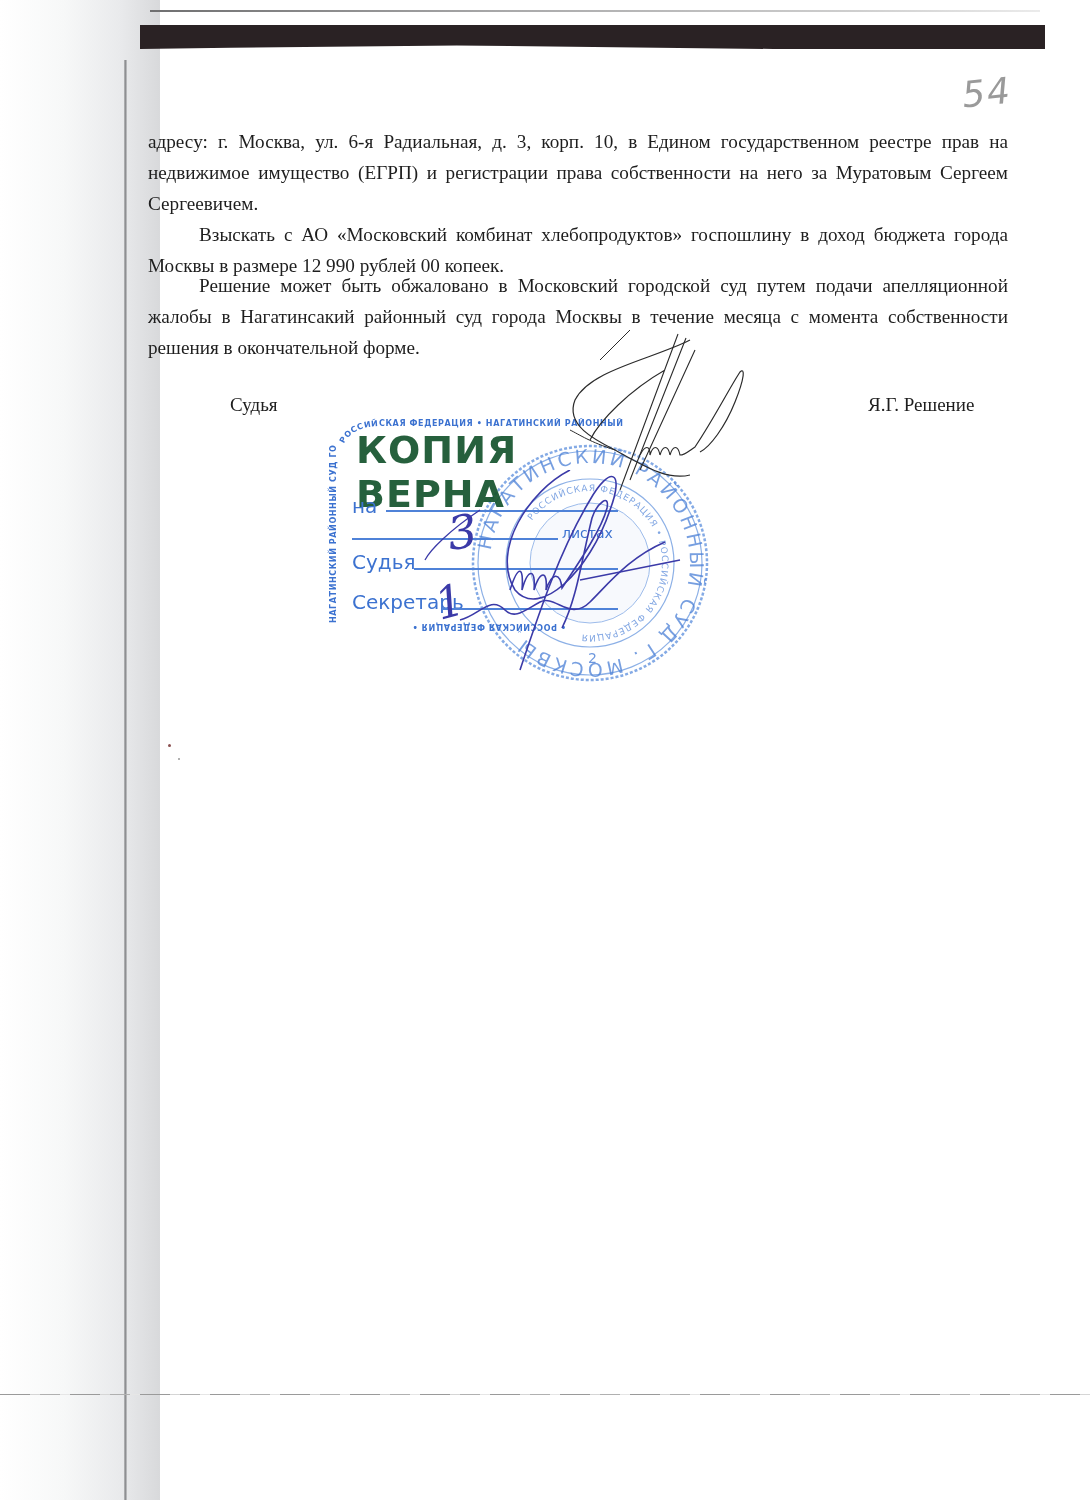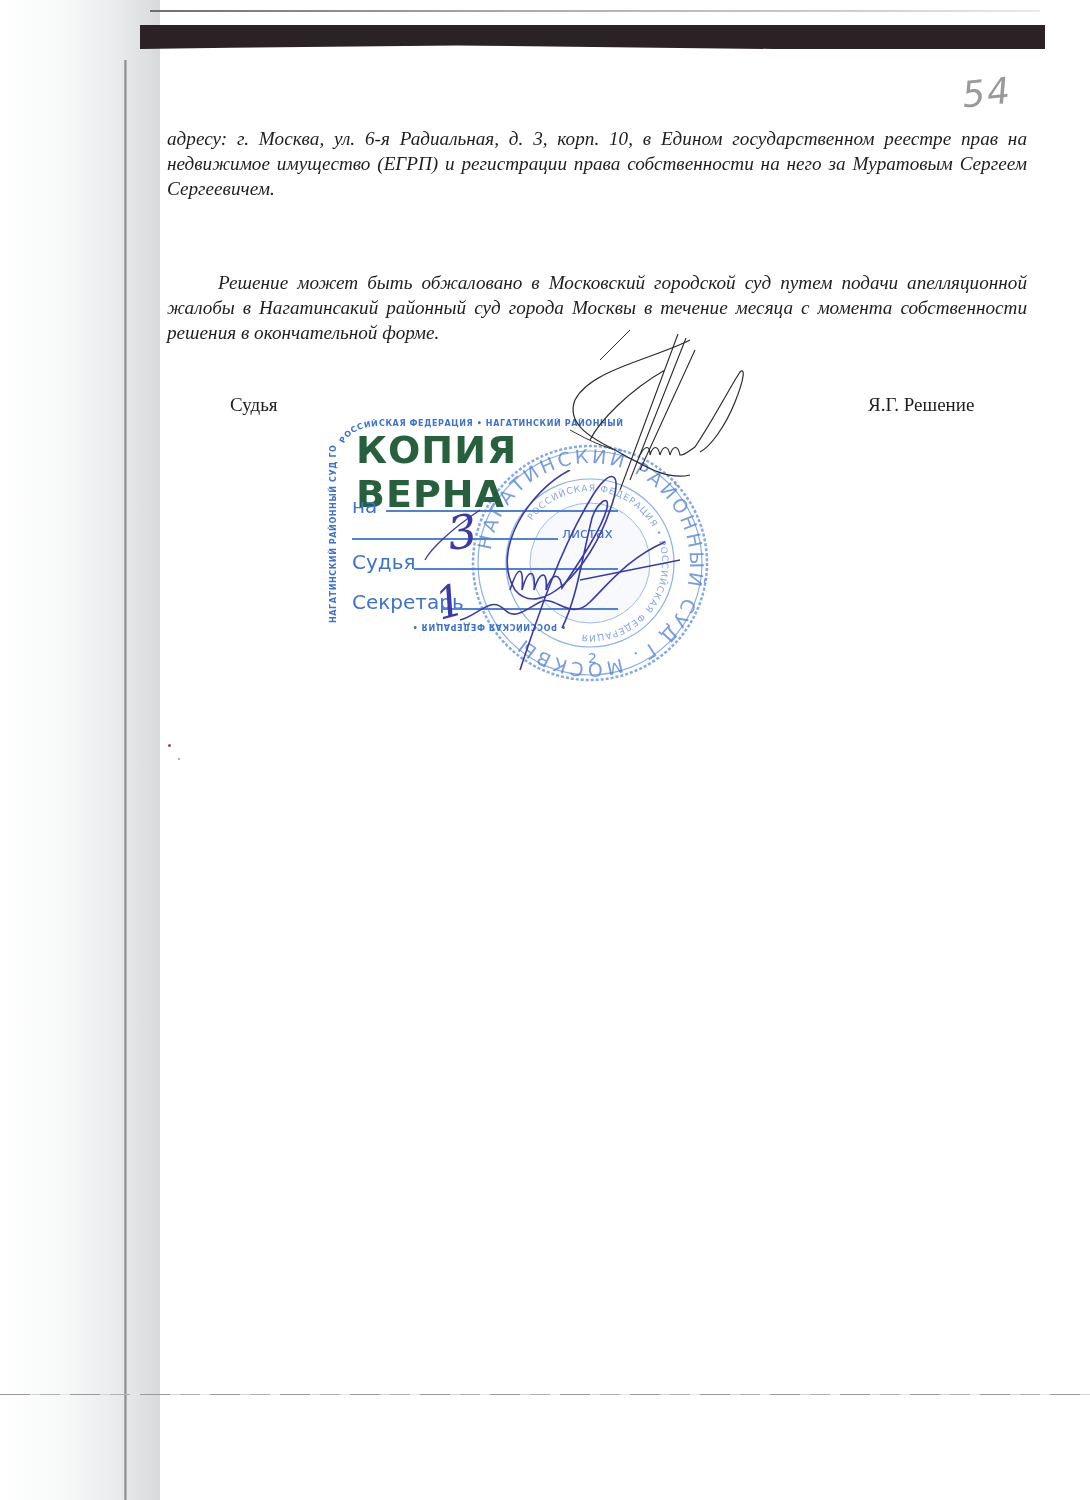--- a/index.html
+++ b/index.html
@@ -28,22 +28,22 @@
       position: absolute; left: 140px; top: 25px; width: 905px; height: 24px;
       background: #2a2224;
       clip-path: polygon(0 0, 100% 0, 100% 100%, 70% 100%, 35% 85%, 10% 95%, 0 100%);
     }
     .page-number {
       position: absolute; left: 962px; top: 72px;
       font-family: "DejaVu Sans", sans-serif; font-size: 36px; color: #9a9a9a;
       font-style: italic; transform: rotate(-6deg); letter-spacing: 2px;
     }
     .body-text {
-      position: absolute; left: 167px; width: 860px;
-      font-size: 19.2px; line-height: 25px; text-align: justify; font-style: italic;
+      position: absolute; left: 148px; width: 860px;
+      font-size: 19.2px; line-height: 31px; text-align: justify;
     }
     .para { margin: 0; }
     .indent { text-indent: 51px; }
     .sig-label {
       position: absolute; font-size: 19px;
     }
     .bottom-line {
       position: absolute; left: 0; top: 1394px; width: 1090px; height: 1px;
       background: repeating-linear-gradient(to right, #9a9a9a 0 30px, #d6d6d6 30px 40px, #b0b0b0 40px 60px, #e6e6e6 60px 70px);
     }
@@ -81,20 +81,21 @@
   <path d="M160 8 Q120 60 80 250 Q45 470 12 740" fill="none" stroke="#c3c4c6" stroke-width="1.5"></path>
 </svg>
 <div class="spine-line"></div>
 <div class="top-edge-line"></div>
 <div class="top-bar"></div>
 
 <div class="page-number">54</div>
 
 <div class="body-text" style="top:126px;">
   <p class="para">адресу: г. Москва, ул. 6-я Радиальная, д. 3, корп. 10, в Едином государственном реестре прав на недвижимое имущество (ЕГРП) и регистрации права собственности на него за Муратовым Сергеем Сергеевичем.</p>
+  <p class="para indent">Взыскать с АО «Московский комбинат хлебопродуктов» госпошлину в доход бюджета города Москвы в размере 12 990 рублей 00 копеек.</p>
 </div>
 
 <div class="body-text" style="top:270px;">
   <p class="para indent">Решение может быть обжаловано в Московский городской суд путем подачи апелляционной жалобы в Нагатинсакий районный суд города Москвы в течение месяца с момента собственности решения в окончательной форме.</p>
 </div>
 
 <div class="sig-label" style="left:230px;top:394px;">Судья</div>
 <div class="sig-label" style="left:868px;top:394px;">Я.Г. Решение</div>
 
 <svg class="round-seal" width="240" height="250" viewBox="0 0 240 250">

